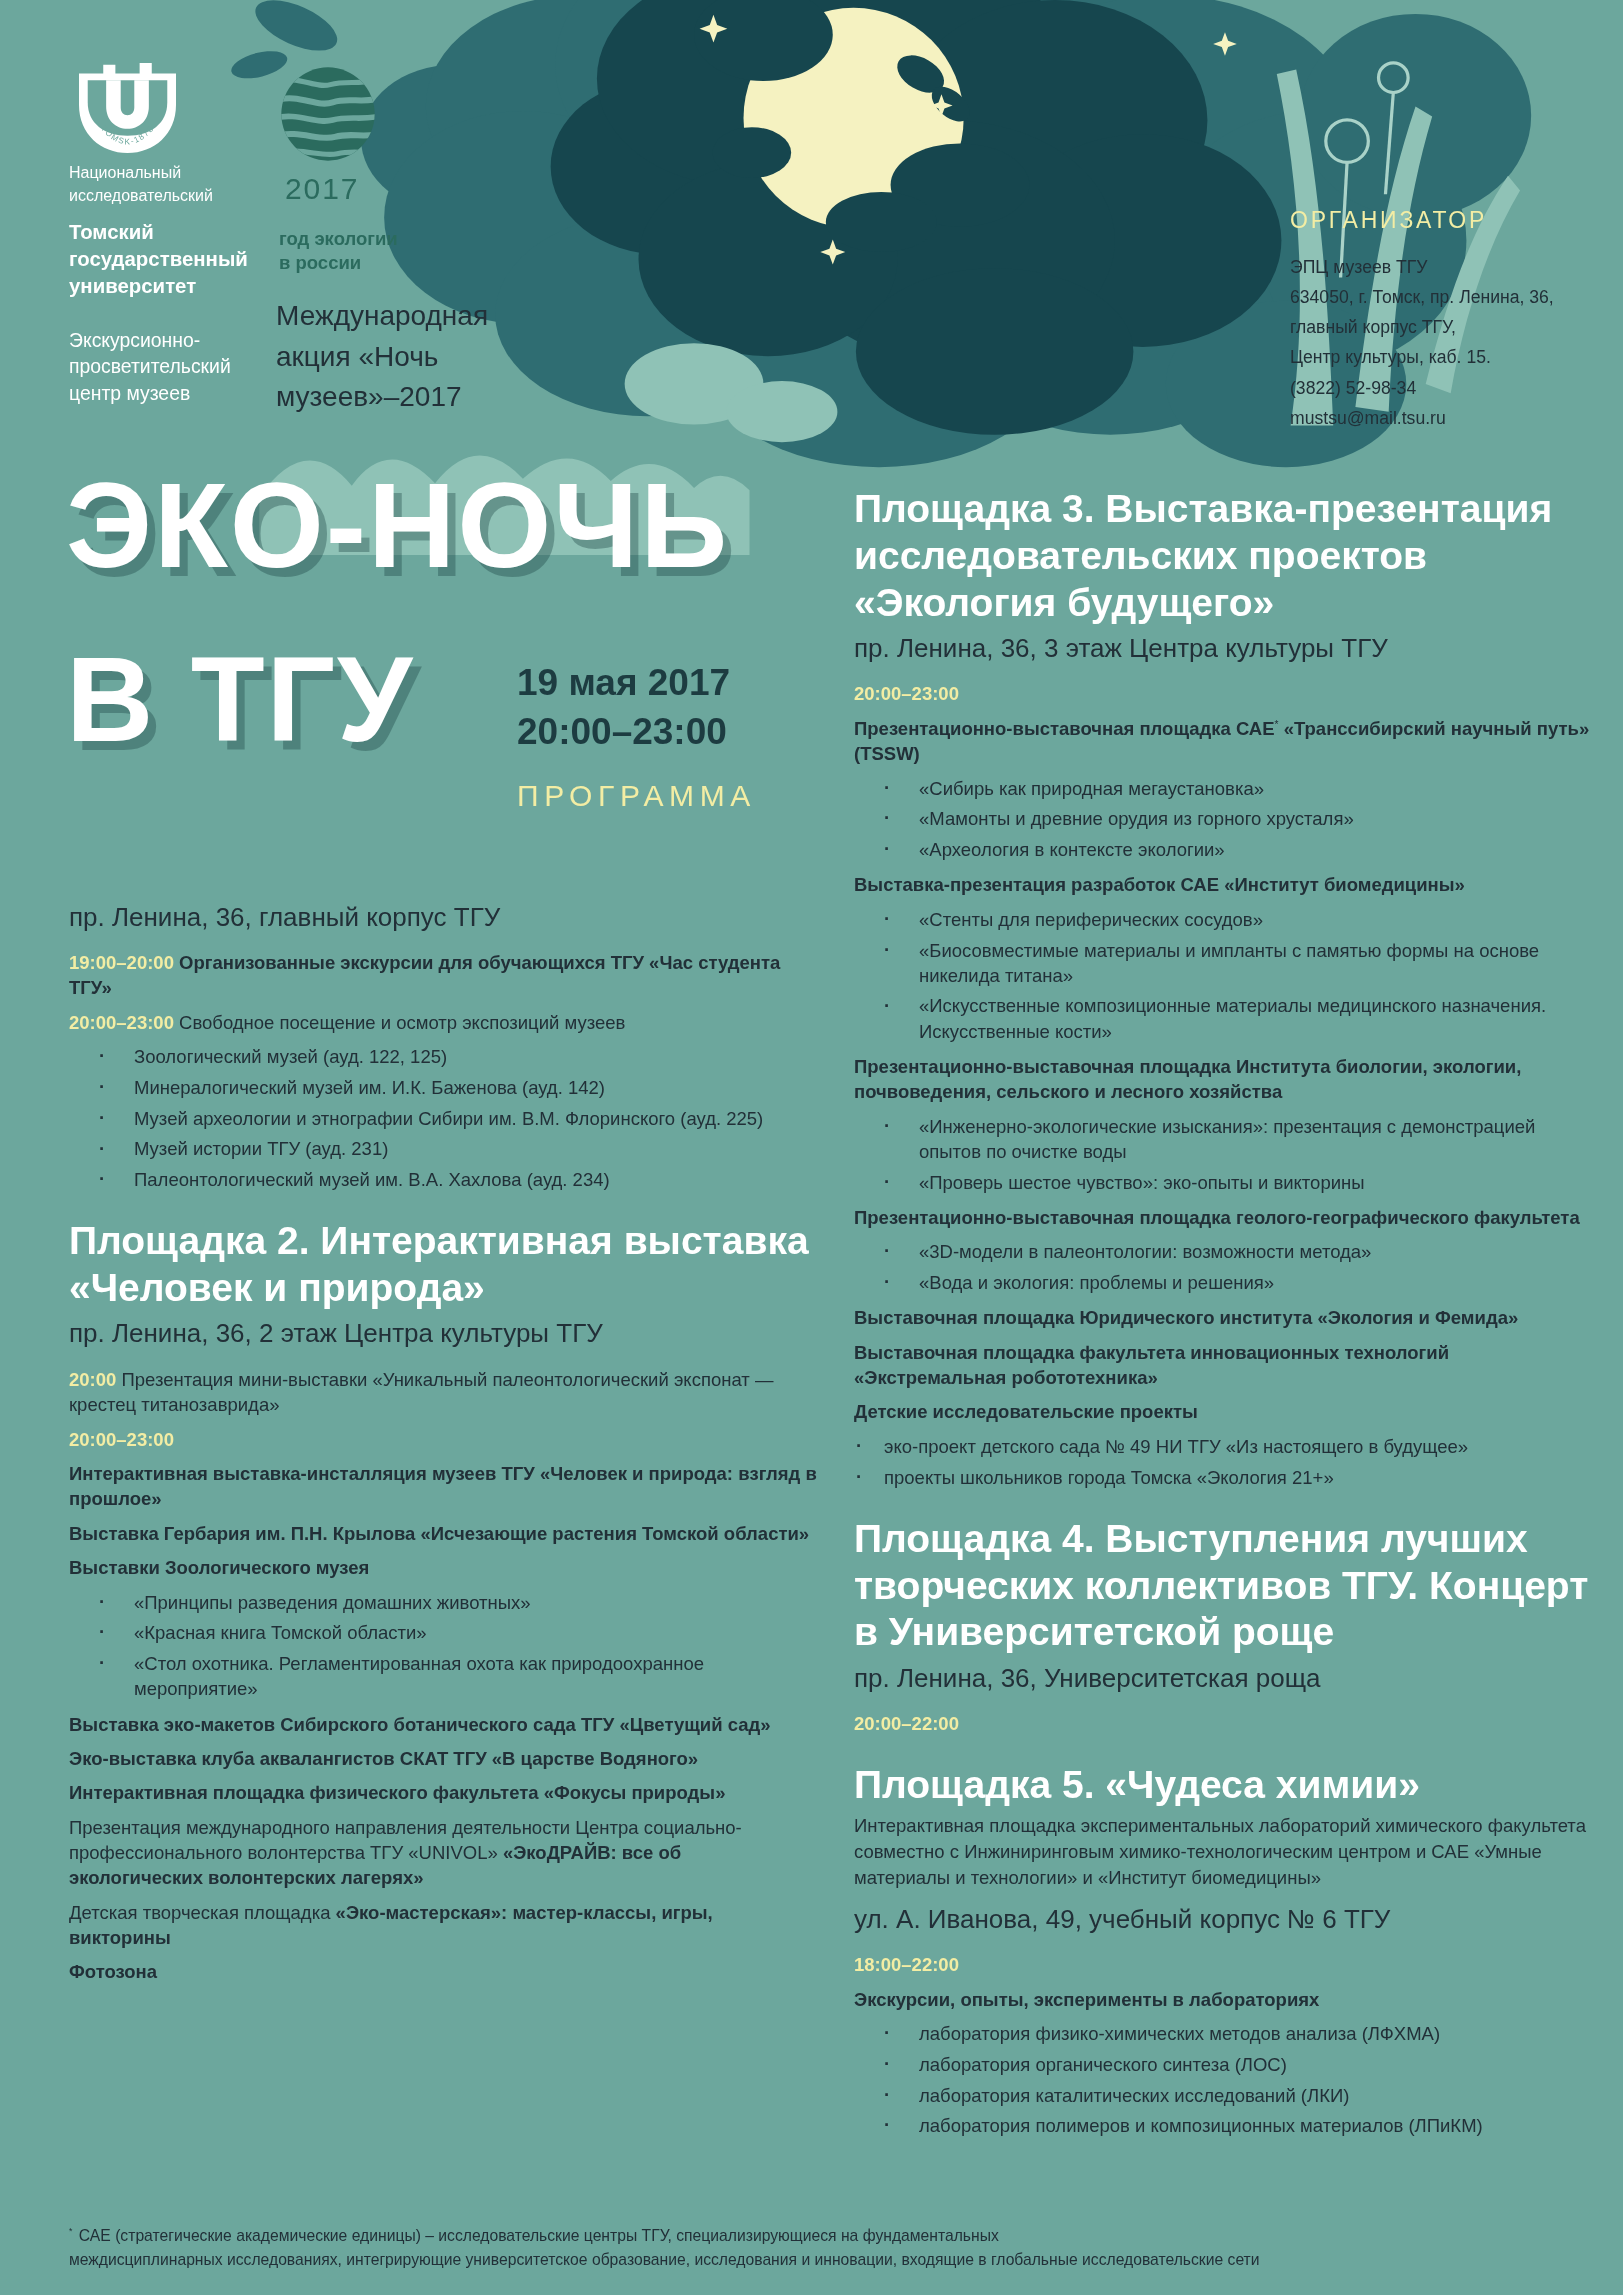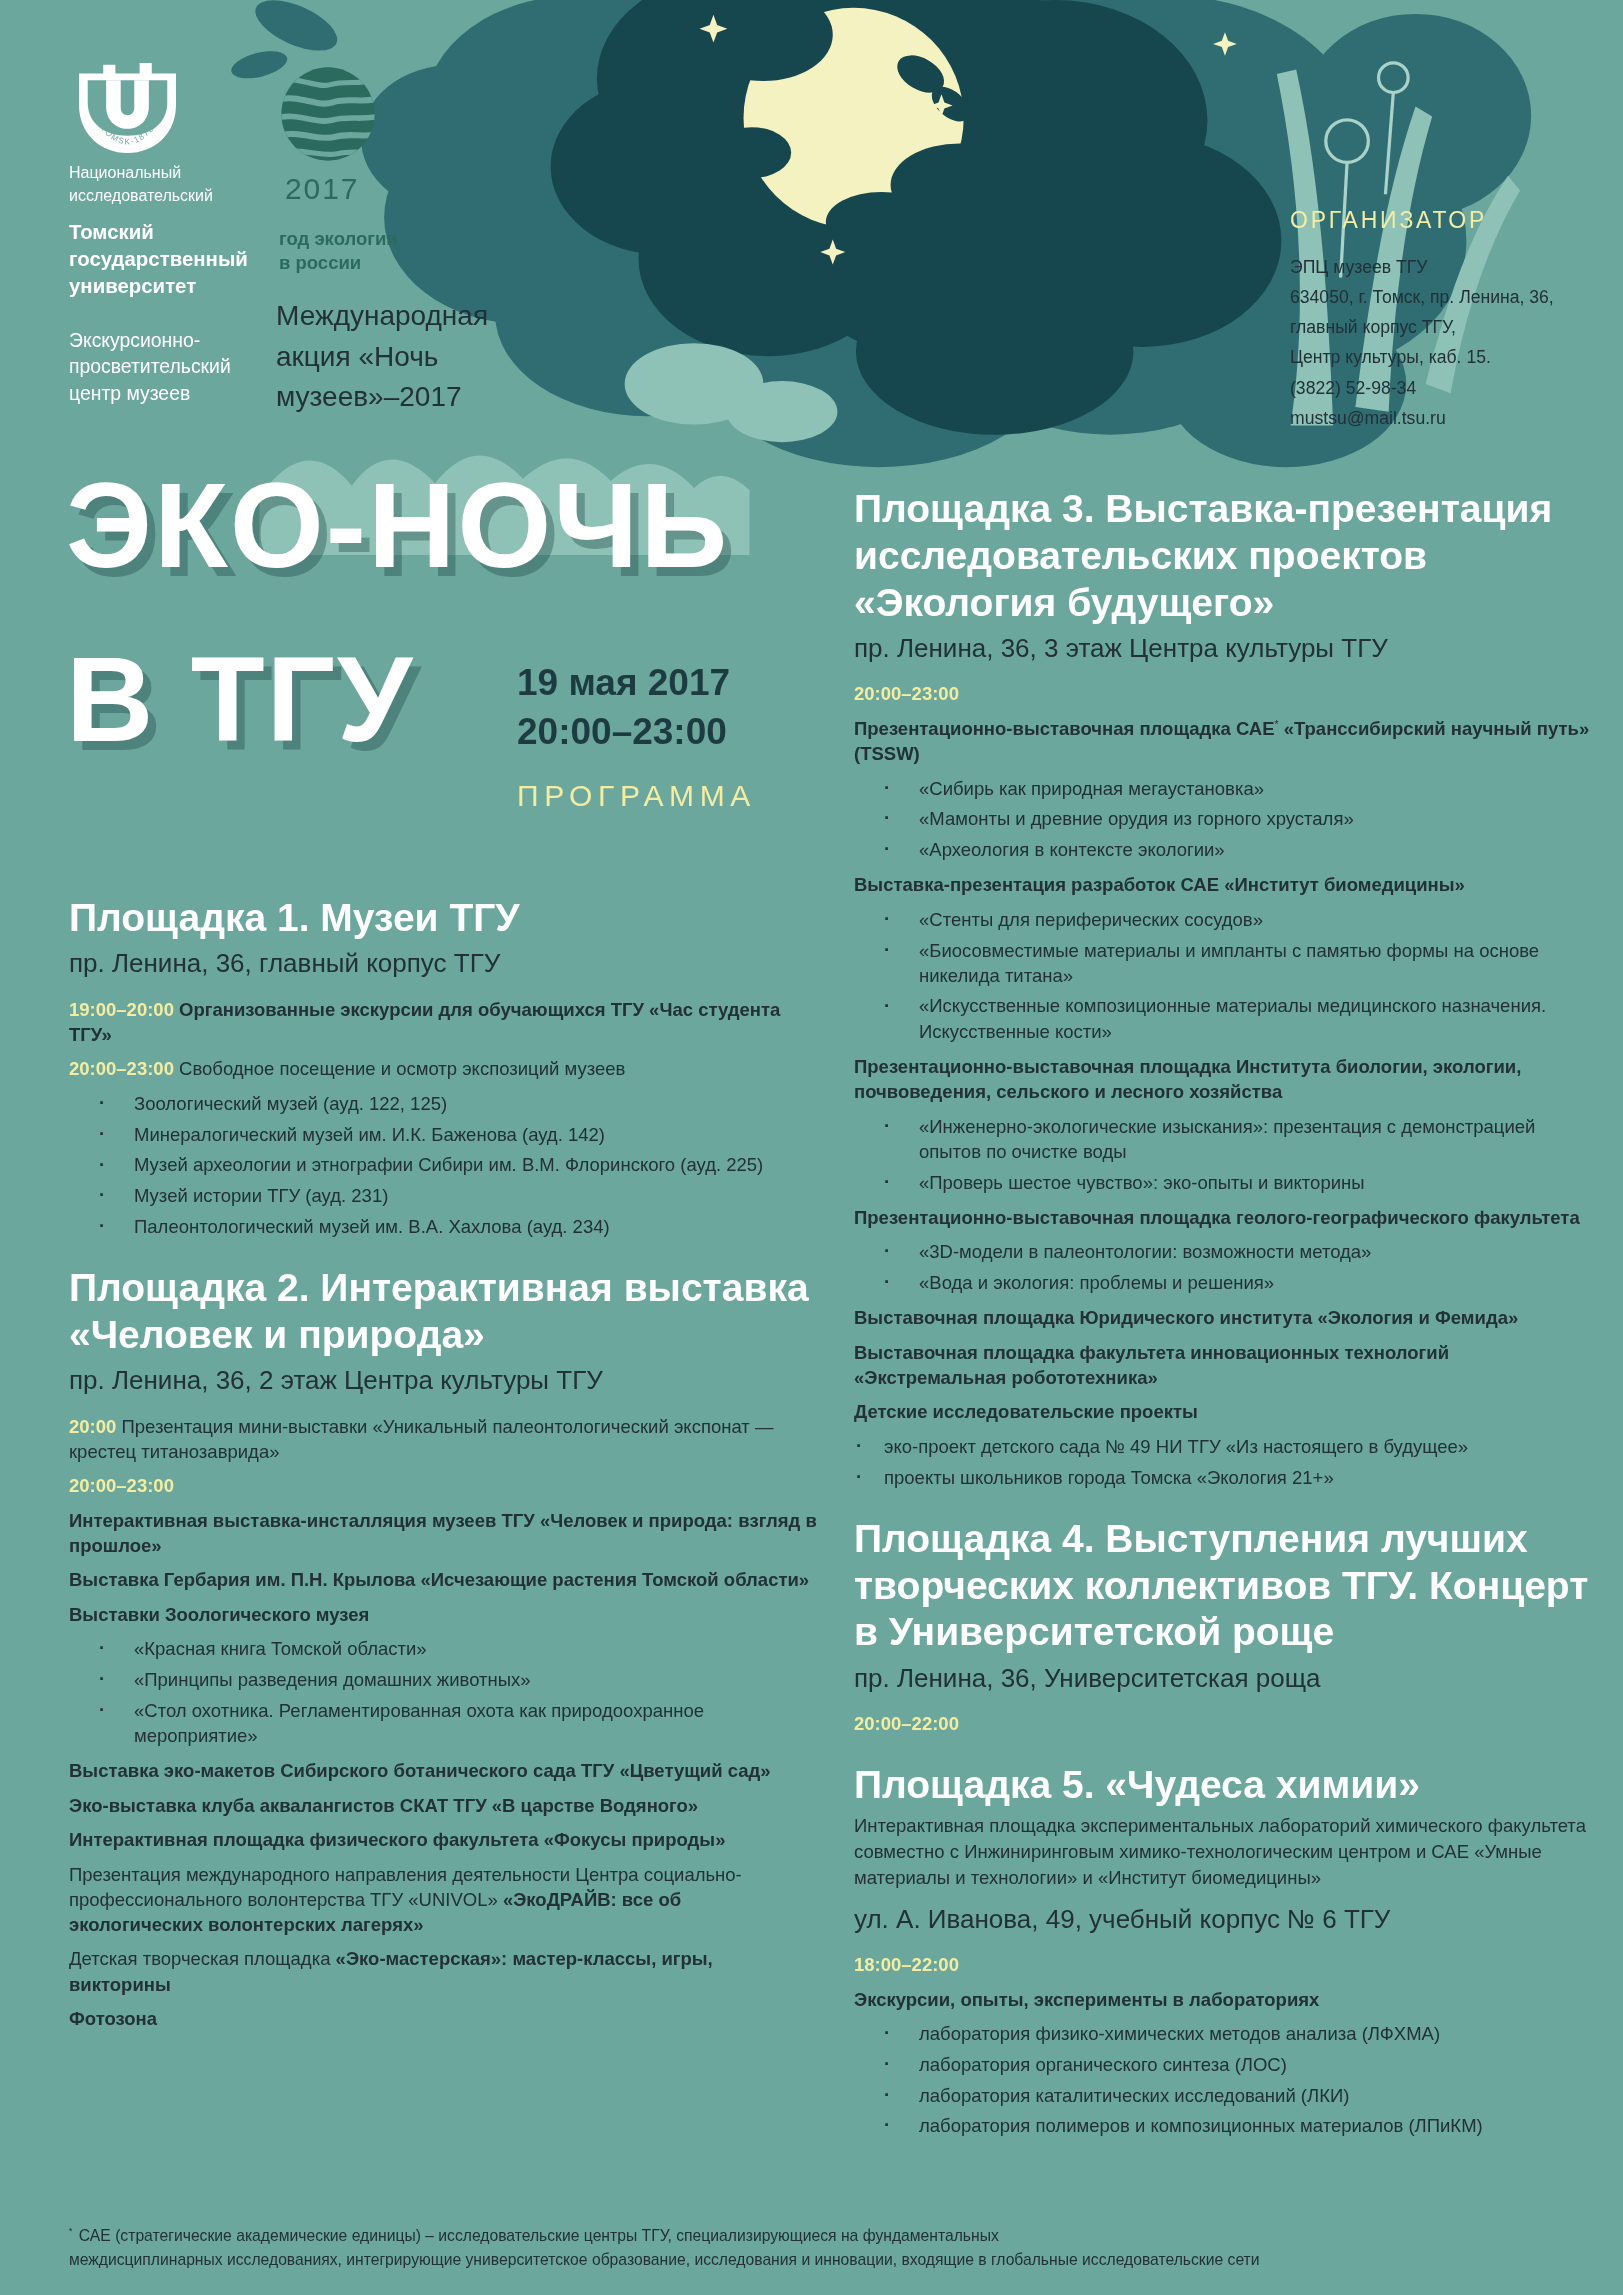--- a/index.html
+++ b/index.html
@@ -186,43 +186,42 @@
 <div id="title-line1" class="abs poster-title">ЭКО-НОЧЬ</div>
 <div id="title-line2" class="abs poster-title">В ТГУ</div>
 <div id="dateblock" class="abs">
   <div class="date-line">19 мая 2017</div>
   <div class="date-line">20:00–23:00</div>
   <div id="program-label">ПРОГРАММА</div>
 </div>
 
 <div id="col-left" class="abs">
     <section class="section">
-      <h2 class="h2">Площадка 1. Музеи ТГУ</h2>
       <p class="address">пр. Ленина, 36, главный корпус ТГУ</p>
       <p class="body"><span class="time">19:00–20:00 </span><span class="b">Организованные экскурсии для обучающихся ТГУ «Час студента ТГУ»</span></p>
       <p class="body"><span class="time">20:00–23:00 </span><span>Свободное посещение и осмотр экспозиций музеев</span></p>
       <ul class="bullets">
         <li>Зоологический музей (ауд. 122, 125)</li>
         <li>Минералогический музей им. И.К. Баженова (ауд. 142)</li>
         <li>Музей археологии и этнографии Сибири им. В.М. Флоринского (ауд. 225)</li>
         <li>Музей истории ТГУ (ауд. 231)</li>
         <li>Палеонтологический музей им. В.А. Хахлова (ауд. 234)</li>
       </ul>
     </section>
     <section class="section">
       <h2 class="h2">Площадка 2. Интерактивная выставка «Человек и природа»</h2>
       <p class="address">пр. Ленина, 36, 2 этаж Центра культуры ТГУ</p>
       <p class="body"><span class="time">20:00 </span><span>Презентация мини-выставки «Уникальный палеонтологический экспонат — крестец титанозаврида»</span></p>
       <p class="body"><span class="time">20:00–23:00</span></p>
       <p class="body"><span class="b">Интерактивная выставка-инсталляция музеев ТГУ «Человек и природа: взгляд в прошлое»</span></p>
       <p class="body"><span class="b">Выставка Гербария им. П.Н. Крылова «Исчезающие растения Томской области»</span></p>
       <p class="body"><span class="b">Выставки Зоологического музея</span></p>
       <ul class="bullets">
+        <li>«Принципы разведения домашних животных»</li>
         <li>«Красная книга Томской области»</li>
-        <li>«Принципы разведения домашних животных»</li>
         <li>«Стол охотника. Регламентированная охота как природоохранное мероприятие»</li>
       </ul>
       <p class="body"><span class="b">Выставка эко-макетов Сибирского ботанического сада ТГУ «Цветущий сад»</span></p>
       <p class="body"><span class="b">Эко-выставка клуба аквалангистов СКАТ ТГУ «В царстве Водяного»</span></p>
       <p class="body"><span class="b">Интерактивная площадка физического факультета «Фокусы природы»</span></p>
       <p class="body"><span>Презентация международного направления деятельности Центра социально-профессионального волонтерства ТГУ «UNIVOL» </span><span class="b">«ЭкоДРАЙВ: все об экологических волонтерских лагерях»</span></p>
       <p class="body"><span>Детская творческая площадка </span><span class="b">«Эко-мастерская»: мастер-классы, игры, викторины</span></p>
       <p class="body"><span class="b">Фотозона</span></p>
     </section>
   </div>

